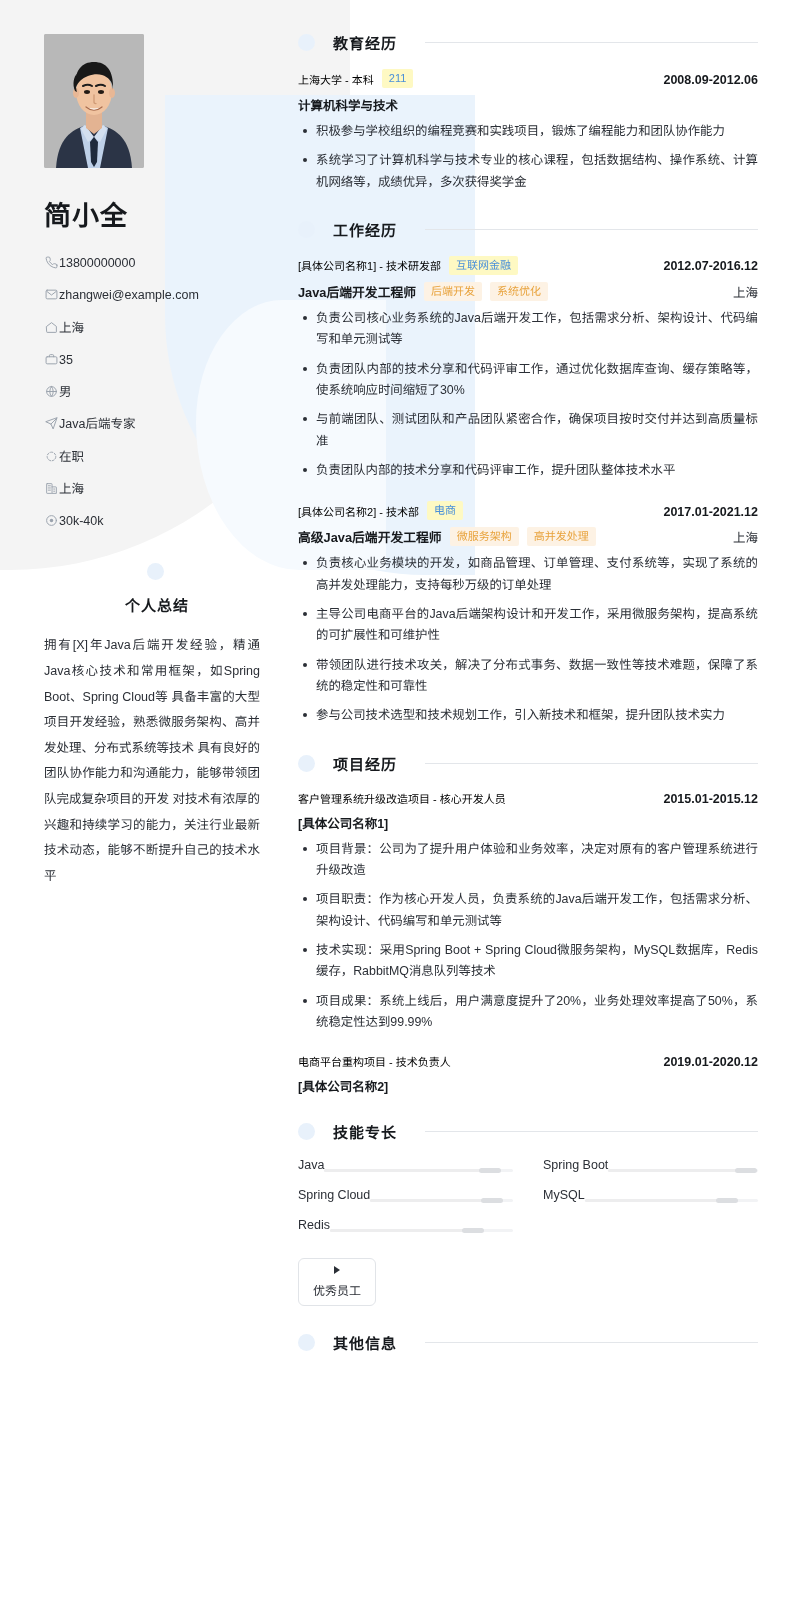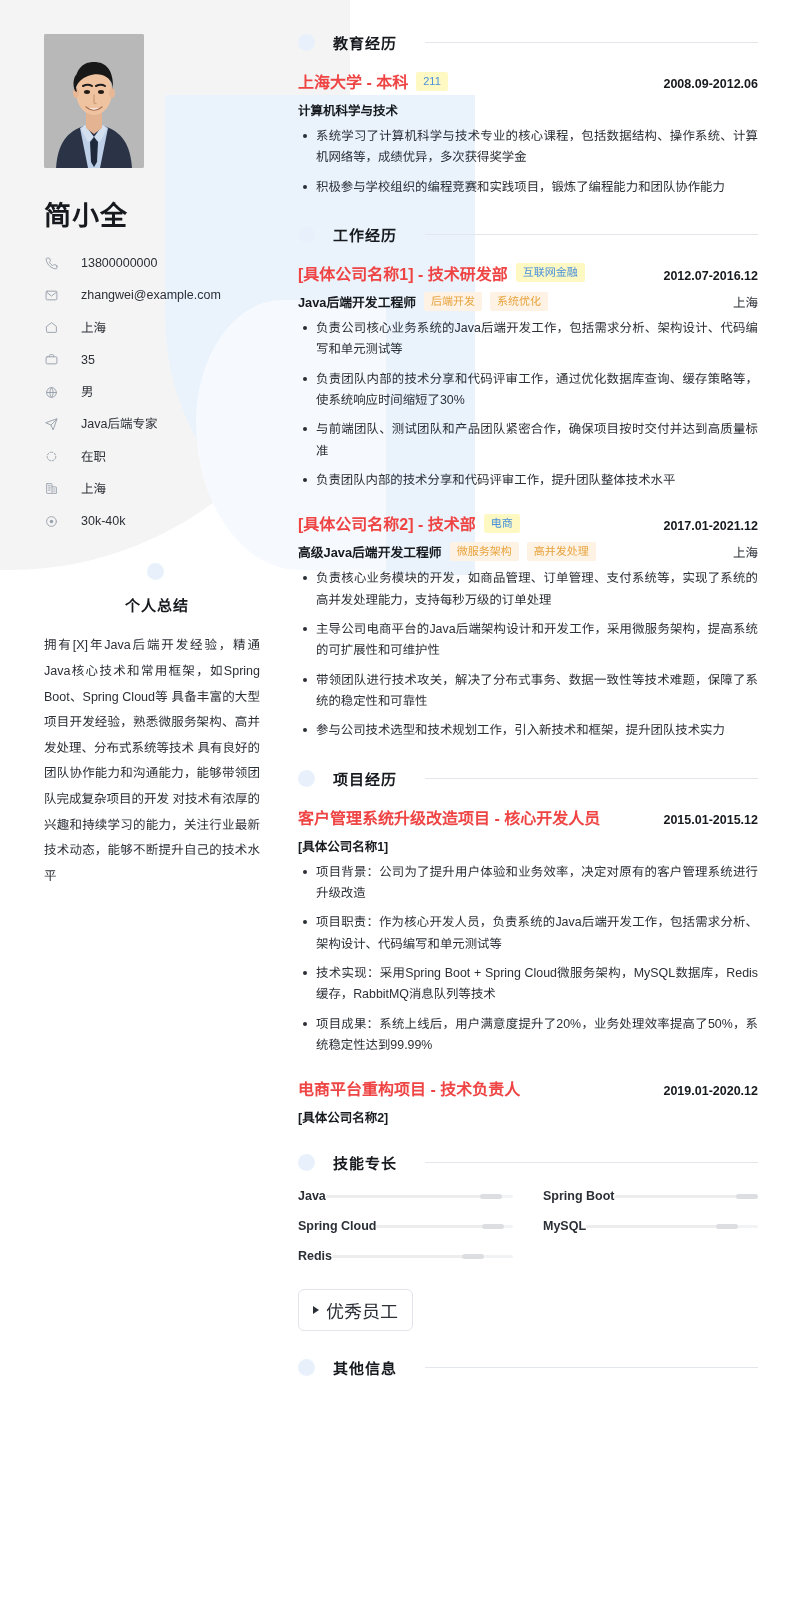--- a/index.html
+++ b/index.html
@@ -73,22 +73,21 @@
     font-weight: 700;
     letter-spacing: 1px;
     color: #16191d;
     margin-bottom: 22px;
   }
 
   
   .contact-list { list-style: none; }
   .contact-item {
     display: flex;
-    align-items: center;
-    gap: 22px;
+    gap: 0;
     margin-bottom: 16px;
     font-size: 12.5px;
     color: #2b2f36;
     line-height: 1.3;
   }
   .contact-icon {
     width: 15px; height: 15px;
     flex: 0 0 15px;
     display: flex; align-items: center; justify-content: center;
     color: #9aa2ad;
@@ -143,23 +142,23 @@
 
   .row-top {
     display: flex;
     align-items: baseline;
     justify-content: space-between;
     gap: 10px;
     margin-bottom: 7px;
   }
   .row-left { display: flex; align-items: center; flex-wrap: wrap; gap: 8px; min-width: 0; }
   .org {
-    font-size: 16px;
-    font-weight: 700;
-    color: #ef4444;
+    font-size: 11px;
+    font-weight: 400;
+    color: #000000;
     white-space: nowrap;
   }
   .date {
     font-size: 12.5px;
     font-weight: 700;
     color: #16191d;
     white-space: nowrap;
     flex: 0 0 auto;
   }
   .place {
@@ -216,22 +215,21 @@
 
   
   .skills-grid {
     display: grid;
     grid-template-columns: 1fr 1fr;
     column-gap: 30px;
     row-gap: 16px;
   }
   .skill {
     display: flex;
-    align-items: center;
-    font-weight: bold;
+    align-items: flex-end;
   }
   .skill-name {
     font-size: 12.5px;
     color: #2b2f36;
     white-space: nowrap;
     flex: 0 0 auto;
   }
   .skill-bar {
     position: relative;
     flex: 1 1 auto;
@@ -257,23 +255,24 @@
 
   
   .honors { display: flex; flex-wrap: wrap; gap: 10px; }
   .honor-chip {
     display: inline-flex;
     align-items: center;
     gap: 7px;
     border: 1px solid #e1e4e8;
     border-radius: 6px;
     padding: 7px 14px;
-    font-size: 18px;
+    font-size: 12px;
     color: #2b2f36;
     background: #fff;
+    flex-direction: column;
   }
   .honor-tri {
     width: 0; height: 0;
     border-left: 6px solid #2b2f36;
     border-top: 4px solid transparent;
     border-bottom: 4px solid transparent;
   }
 </style>
 </head>
 <body>
@@ -441,22 +440,22 @@
         <div class="entry">
           <div class="row-top">
             <div class="row-left">
               <span class="org">上海大学 - 本科</span>
               <span class="tag blue">211</span>
             </div>
             <span class="date">2008.09-2012.06</span>
           </div>
           <div class="subline">计算机科学与技术</div>
           <ul class="bullets">
+            <li>积极参与学校组织的编程竞赛和实践项目，锻炼了编程能力和团队协作能力</li>
             <li>系统学习了计算机科学与技术专业的核心课程，包括数据结构、操作系统、计算机网络等，成绩优异，多次获得奖学金</li>
-            <li>积极参与学校组织的编程竞赛和实践项目，锻炼了编程能力和团队协作能力</li>
           </ul>
         </div>
       </section>
 
       <section class="block">
         <div class="sec-head">
           <span class="sec-dot"></span>
           <span class="sec-title">工作经历</span>
           <span class="sec-rule"></span>
         </div>

